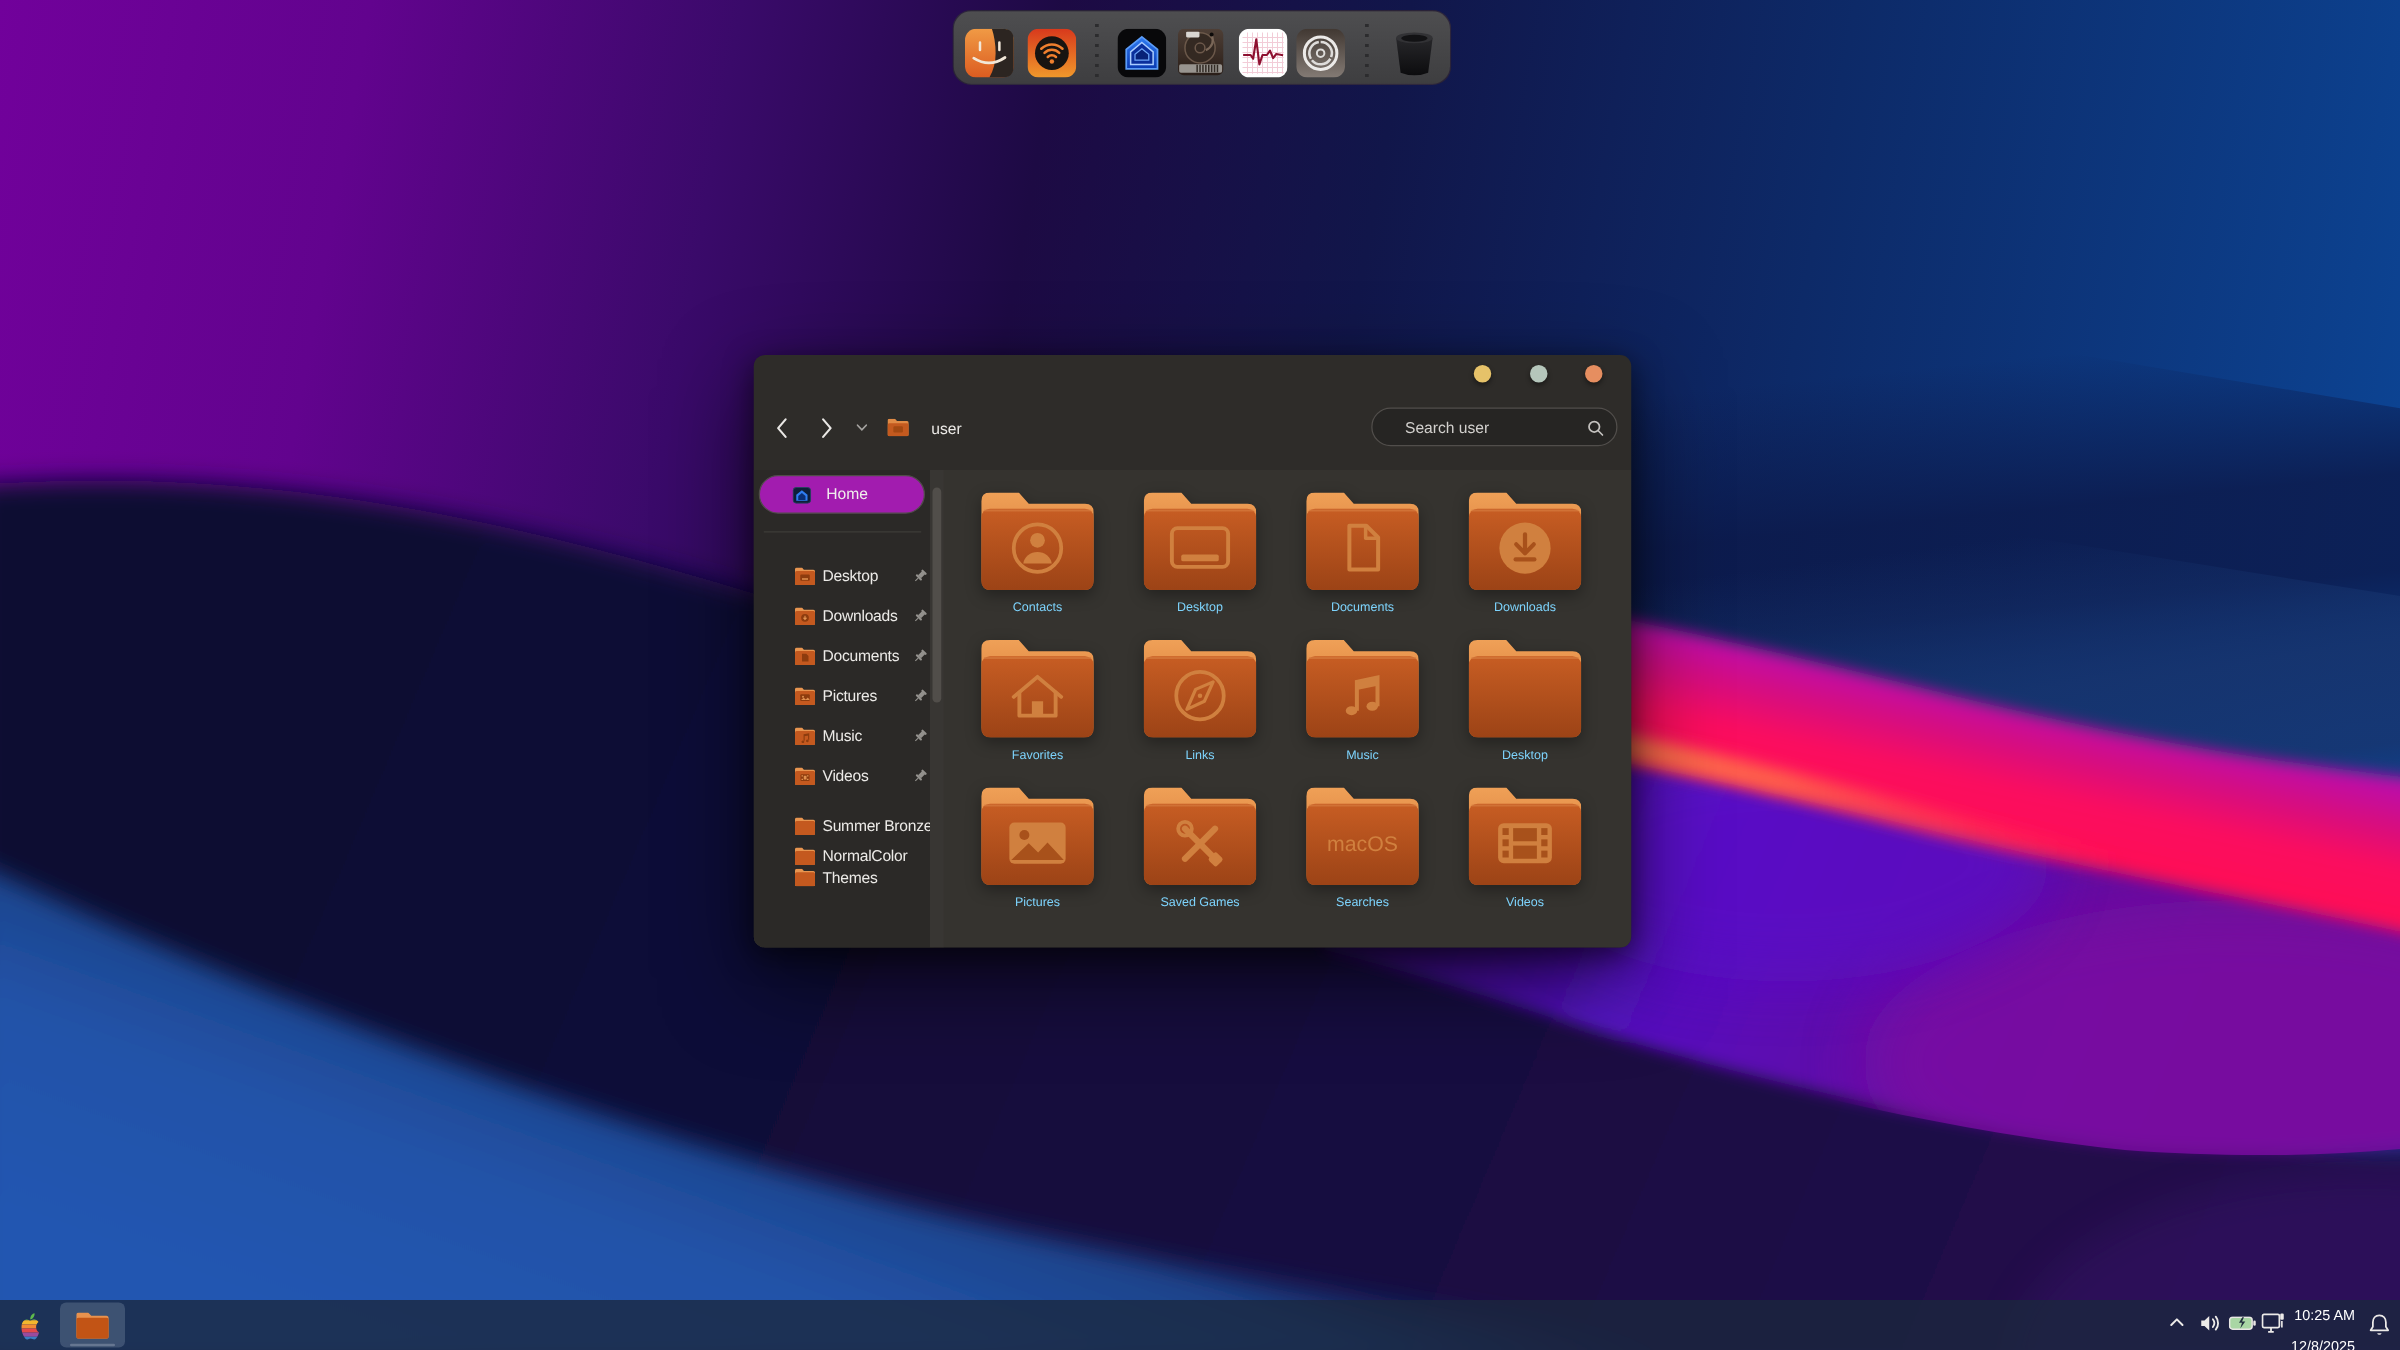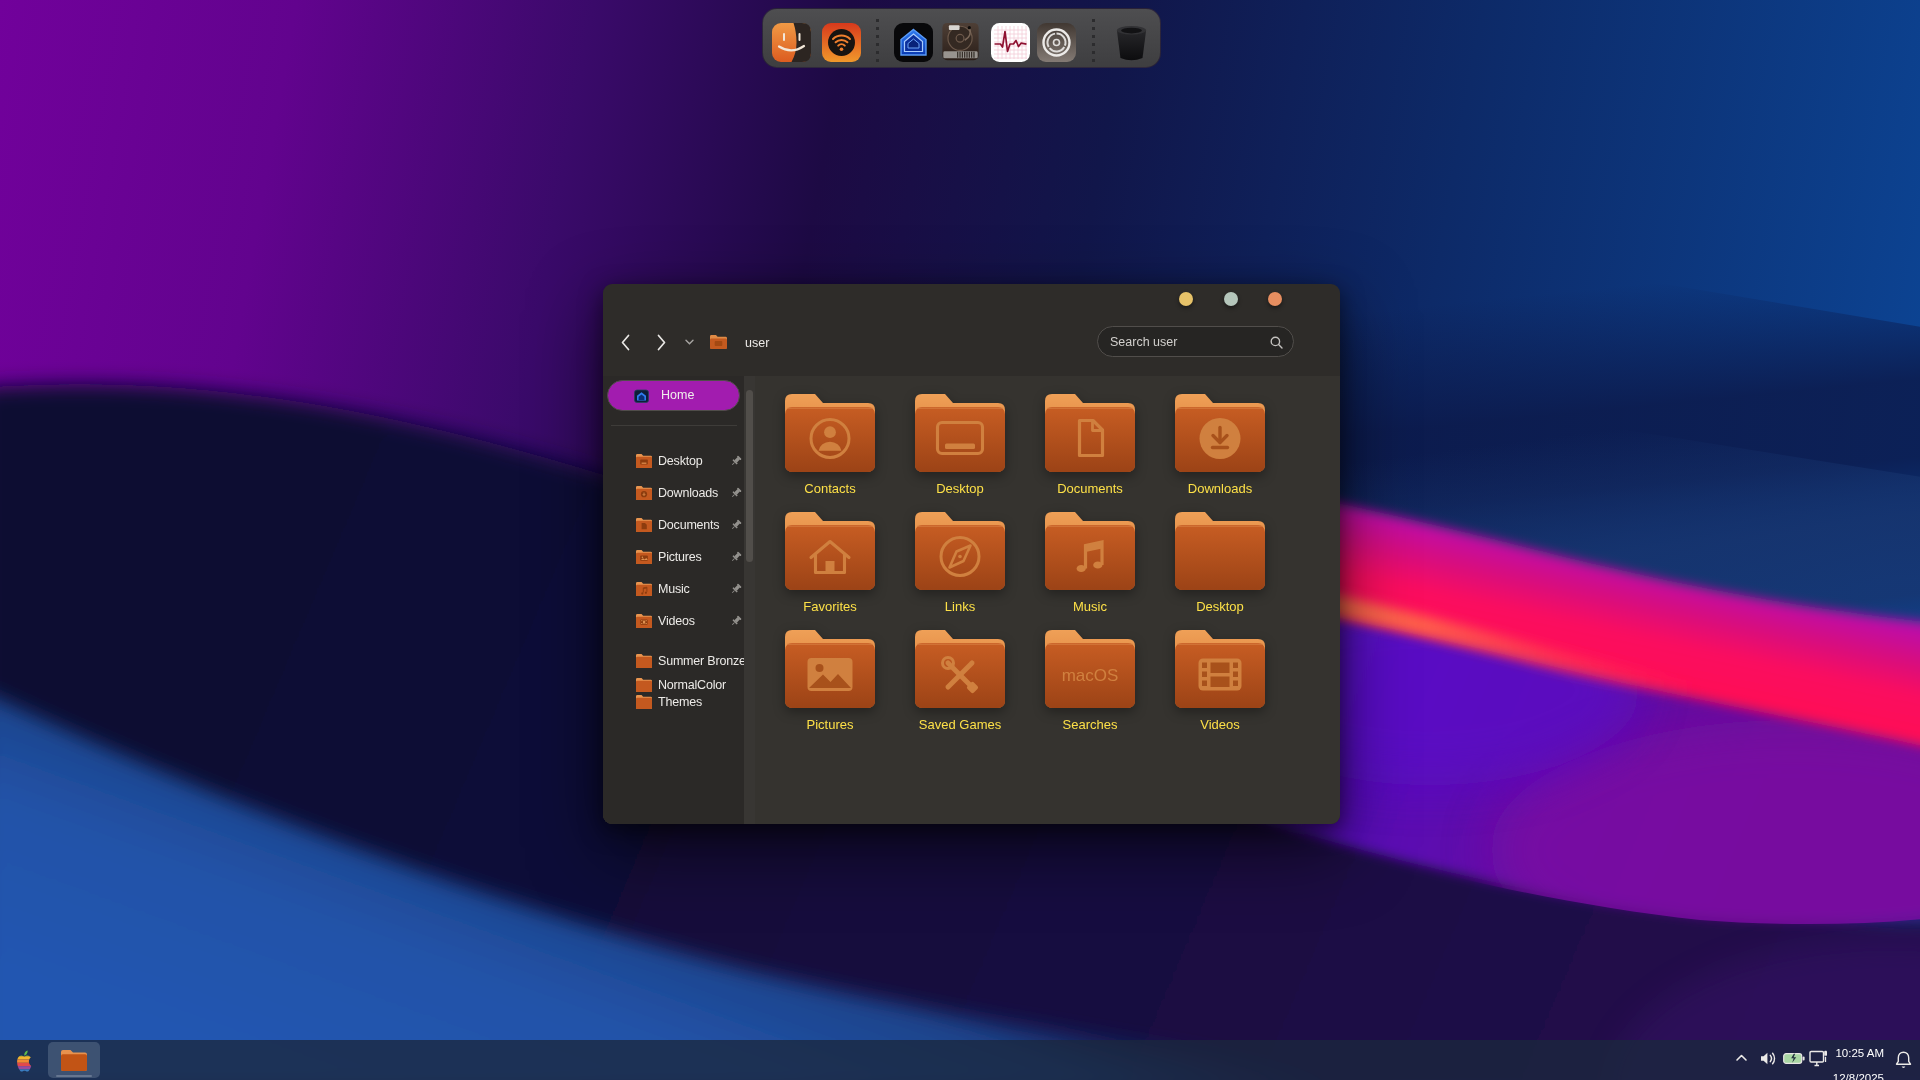--- a/index.html
+++ b/index.html
@@ -4,36 +4,36 @@
   html,body{margin:0;padding:0;width:1920px;height:1080px;overflow:hidden;background:#10143a;}
   body{font-family:"Liberation Sans",sans-serif;position:relative;}
   #wall{position:absolute;left:0;top:0;}
   
   #dock{position:absolute;left:762px;top:8px;width:399px;height:60px;border-radius:15px;
     background:linear-gradient(#4e4e50,#3e3e40);border:1px solid rgba(30,20,50,.65);box-sizing:border-box;}
   .dk{position:absolute;top:14px;width:39px;height:39px;}
   .dksep{position:absolute;top:10px;width:3px;height:48px;
     background-image:repeating-linear-gradient(#2c2c2e 0 3px,transparent 3px 8px);}
   
-  #win{position:absolute;left:603px;top:284px;width:702px;height:540px;border-radius:9px;
+  #win{position:absolute;left:603px;top:284px;width:702px;height:474px;border-radius:9px;
     background:#2e2c29;box-shadow:0 25px 70px rgba(0,0,0,.6),0 6px 22px rgba(0,0,0,.5);
-    overflow:hidden;color:#e9e7e4;font-size:12.5px;padding-left:35px;}
+    overflow:hidden;color:#e9e7e4;font-size:12.5px;}
   #body{position:absolute;left:0;top:92px;right:0;bottom:0;background:#35332f;}
   #sidebar{position:absolute;left:0;top:0;width:144px;bottom:0;background:#2b2927;}
   #sbtrack{position:absolute;left:141px;top:0;width:11px;bottom:0;background:#383633;}
   #sbthumb{position:absolute;left:143px;top:14px;width:7px;height:172px;background:#514e4a;border-radius:4px;}
   .dot{position:absolute;top:8px;width:14px;height:14px;border-radius:50%;box-shadow:0 2px 4px rgba(0,0,0,.45);}
   #searchbox{position:absolute;left:494px;top:42px;width:197px;height:31px;border-radius:16px;
     background:#262523;border:1px solid #514e4b;box-sizing:border-box;color:#d6d4d1;}
   #homepill{position:absolute;left:4px;top:4px;width:133px;height:31px;border-radius:16px;
     background:#a21caf;border:1px solid #504d4a;box-sizing:border-box;}
   .srow{position:absolute;left:0;width:141px;height:32px;}
   .srow .t{position:absolute;left:55px;top:50%;transform:translateY(-50%);white-space:nowrap;color:#eceae7;font-size:12.5px;letter-spacing:-0.2px;}
   .tile{position:absolute;width:130px;}
-  .tile .lbl{position:absolute;left:0;right:0;top:87px;text-align:center;color:#fde047;font-size:13px;white-space:nowrap;}
+  .tile .lbl{position:absolute;left:0;right:0;top:87px;text-align:center;color:#7dd3fc;font-size:10px;white-space:nowrap;}
   .fold{position:absolute;left:20px;top:0;width:90px;height:78px;filter:drop-shadow(0 4px 6px rgba(0,0,0,.35));}
   
   #taskbar{position:absolute;left:0;top:1040px;width:1920px;height:40px;background:rgba(27,40,62,.78);}
   #appbtn{position:absolute;left:48px;top:1042px;width:52px;height:36px;border-radius:5px;
     background:rgba(180,195,215,.22);}
   #appbtn:after{content:"";position:absolute;left:8px;bottom:1px;width:36px;height:2px;background:rgba(210,215,225,.28);border-radius:2px;}
   #clock{position:absolute;right:36px;top:1041px;width:120px;text-align:right;color:#fff;font-size:11.5px;line-height:25px;}
 </style></head>
 <body>
 <svg style="position:absolute;width:0;height:0">
@@ -245,21 +245,21 @@
     <svg style="position:absolute;left:82px;top:55px;width:9px;height:6px" viewBox="0 0 9 6">
       <path d="M1,1.2 L4.5,4.8 L8,1.2" stroke="#a5a3a0" stroke-width="1.4" fill="none" stroke-linecap="round"></path>
     </svg>
     <svg style="position:absolute;left:107px;top:51px;width:17px;height:14px" viewBox="0 0 17 14">
       <path d="M1.4,0 L6,0 L7.6,1.8 L15.6,1.8 Q17,1.8 17,3.2 L17,12.6 Q17,14 15.6,14 L1.4,14 Q0,14 0,12.6 L0,1.4 Q0,0 1.4,0 Z" fill="#e08b46"></path>
       <rect x="0" y="3.6" width="17" height="10.4" rx="1.4" fill="#c35a1f"></rect>
       <rect x="4.7" y="6" width="7.6" height="5" rx="1" fill="#a34912"></rect>
     </svg>
     <div style="position:absolute;left:142px;top:52px;font-size:12.5px;color:#eceae7">user</div>
     <div id="searchbox">
-      <div style="position:absolute;left:12px;top:8px;font-size:12.5px;color:#d2d0cd">Search user</div>
+      <div style="position:absolute;left:26px;top:8px;font-size:12.5px;color:#d2d0cd">Search user</div>
       <svg style="position:absolute;right:10px;top:9px;width:13px;height:13px" viewBox="0 0 13 13">
         <circle cx="5.4" cy="5.4" r="4.2" stroke="#c4c2bf" stroke-width="1.4" fill="none"></circle>
         <path d="M8.6,8.6 L12,12" stroke="#c4c2bf" stroke-width="1.4" stroke-linecap="round"></path>
       </svg>
     </div>
   </div>
   <div id="body">
     <div id="sidebar">
     <div id="homepill">
       <svg style="position:absolute;left:26px;top:8px;width:15px;height:14px" viewBox="0 0 15 14">

